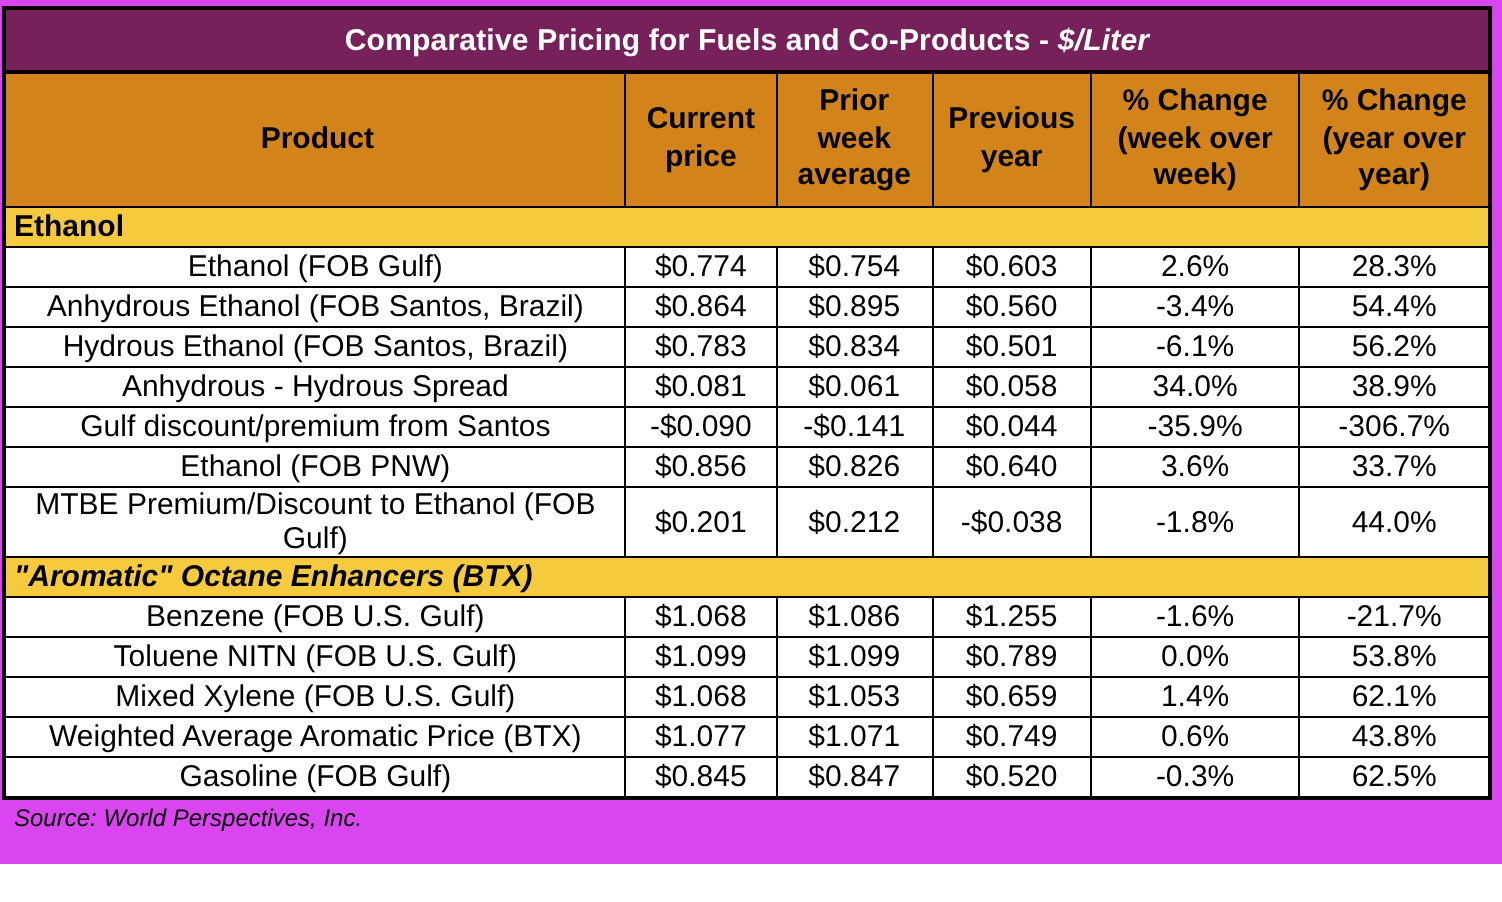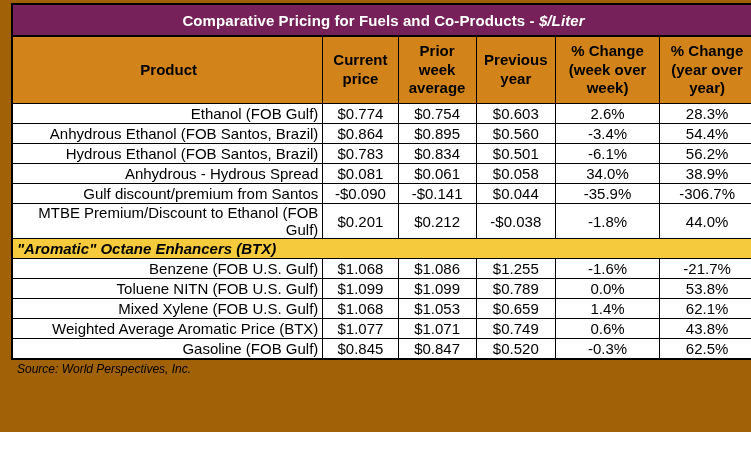--- a/index.html
+++ b/index.html
@@ -2,23 +2,23 @@
 <html><head>
 <meta charset="utf-8">
 <style>
   html, body {
     margin: 0; padding: 0;
     background: #ffffff;
     font-family: "Liberation Sans", sans-serif;
   }
   .sheet {
     width: 751px; height: 432px;
-    background: #a16207;
+    background: #d946ef;
     box-sizing: border-box;
-    padding: 3px 3px 0 11px;
+    padding: 3px 3px 0 1px;
     position: relative;
   }
   table.pricing {
     width: 745px;
     border-collapse: collapse;
     table-layout: fixed;
     color: #000000;
     border: 2px solid #000000;
   }
   table.pricing th, table.pricing td {
@@ -56,21 +56,21 @@
     height: 19px;
     padding: 0 4px;
   }
   tr.section.ital td { font-style: italic; }
   tr.datarow td {
     background: #ffffff;
     height: 19px;
     padding: 0 2px;
   }
   tr.datarow td.prod {
-    text-align: right;
+    text-align: center;
     padding: 0 4px;
   }
   tr.datarow td.num {
     text-align: center;
   }
   .source {
     font-size: 12px;
     font-style: italic;
     color: #000000;
     padding: 2px 0 0 6px;
@@ -97,20 +97,23 @@
 
     <tr class="head">
       <th class="prodh">Product</th>
       <th>Current price</th>
       <th>Prior week average</th>
       <th>Previous year</th>
       <th>% Change (week over week)</th>
       <th>% Change (year over year)</th>
     </tr>
 
+    <tr class="section">
+      <td colspan="6">Ethanol</td>
+    </tr>
 
     <tr class="datarow">
       <td class="prod">Ethanol (FOB Gulf)</td>
       <td class="num">$0.774</td>
       <td class="num">$0.754</td>
       <td class="num">$0.603</td>
       <td class="num">2.6%</td>
       <td class="num">28.3%</td>
     </tr>
     <tr class="datarow">
@@ -138,20 +141,28 @@
       <td class="num">38.9%</td>
     </tr>
     <tr class="datarow">
       <td class="prod">Gulf discount/premium from Santos</td>
       <td class="num">-$0.090</td>
       <td class="num">-$0.141</td>
       <td class="num">$0.044</td>
       <td class="num">-35.9%</td>
       <td class="num">-306.7%</td>
     </tr>
+    <tr class="datarow">
+      <td class="prod">Ethanol (FOB PNW)</td>
+      <td class="num">$0.856</td>
+      <td class="num">$0.826</td>
+      <td class="num">$0.640</td>
+      <td class="num">3.6%</td>
+      <td class="num">33.7%</td>
+    </tr>
 
 
     <tr class="datarow">
       <td class="prod">MTBE Premium/Discount to Ethanol (FOB Gulf)</td>
       <td class="num">$0.201</td>
       <td class="num">$0.212</td>
       <td class="num">-$0.038</td>
       <td class="num">-1.8%</td>
       <td class="num">44.0%</td>
     </tr>

